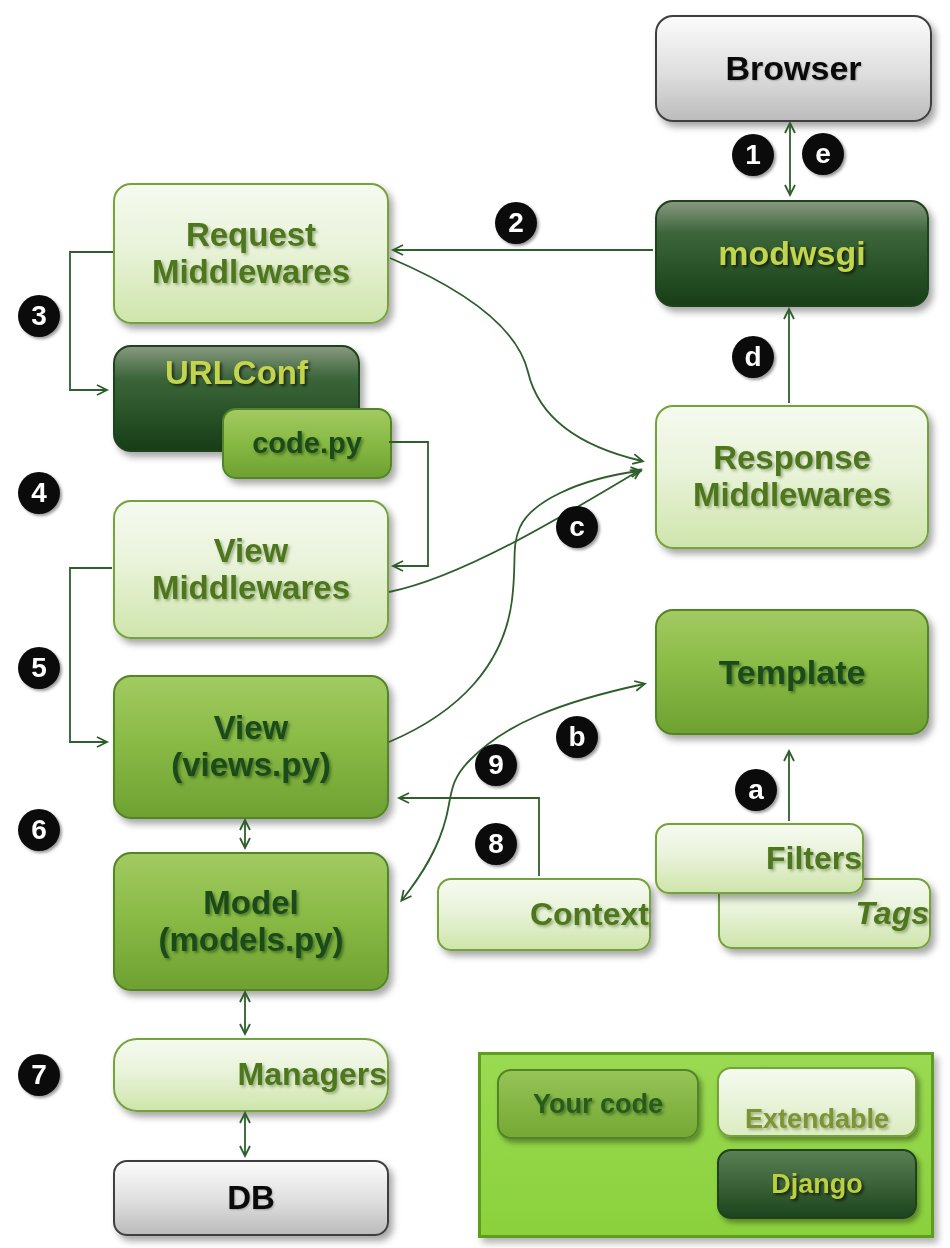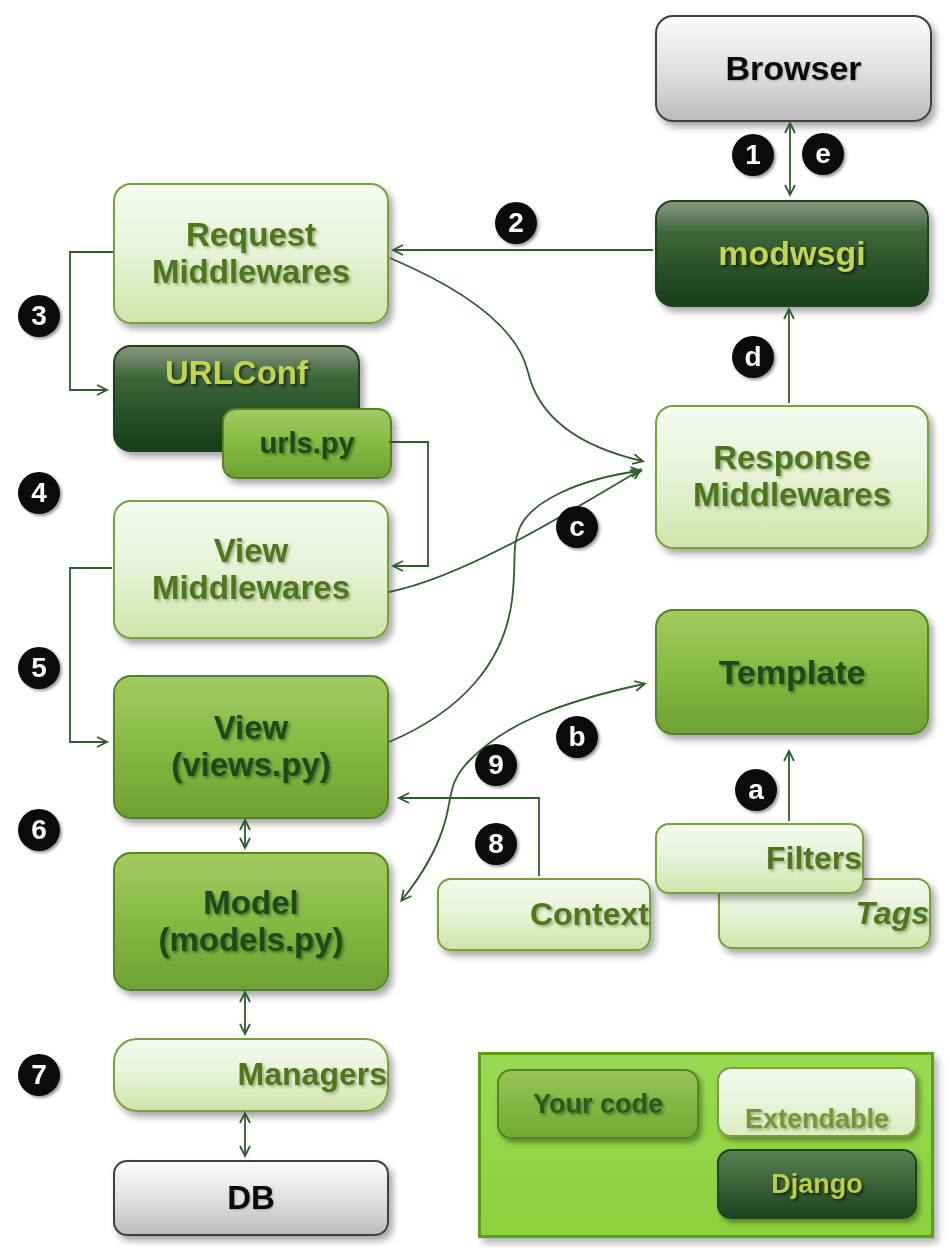--- a/index.html
+++ b/index.html
@@ -56,21 +56,21 @@
   <div class="box light fs33" style="left:113px;top:183px;width:272px;height:137px;">
     <span>Request</span>
     <span class="l2">Middlewares</span>
   </div>
 
   <div class="box dark fs33" style="left:113px;top:345px;width:247px;height:107px;justify-content:flex-start;padding-top:8px;box-sizing:border-box;">
     <span>URLConf</span>
   </div>
 
   <div class="box med fs29" style="left:222px;top:408px;width:166px;height:67px;border-radius:14px;z-index:3;">
-    <span>urls.py</span>
+    <span>code.py</span>
   </div>
 
   <div class="box light fs33" style="left:113px;top:500px;width:272px;height:135px;">
     <span>View</span>
     <span class="l2">Middlewares</span>
   </div>
 
   <div class="box med fs33" style="left:113px;top:675px;width:272px;height:140px;">
     <span>View</span>
     <span class="l2">(views.py)</span>

